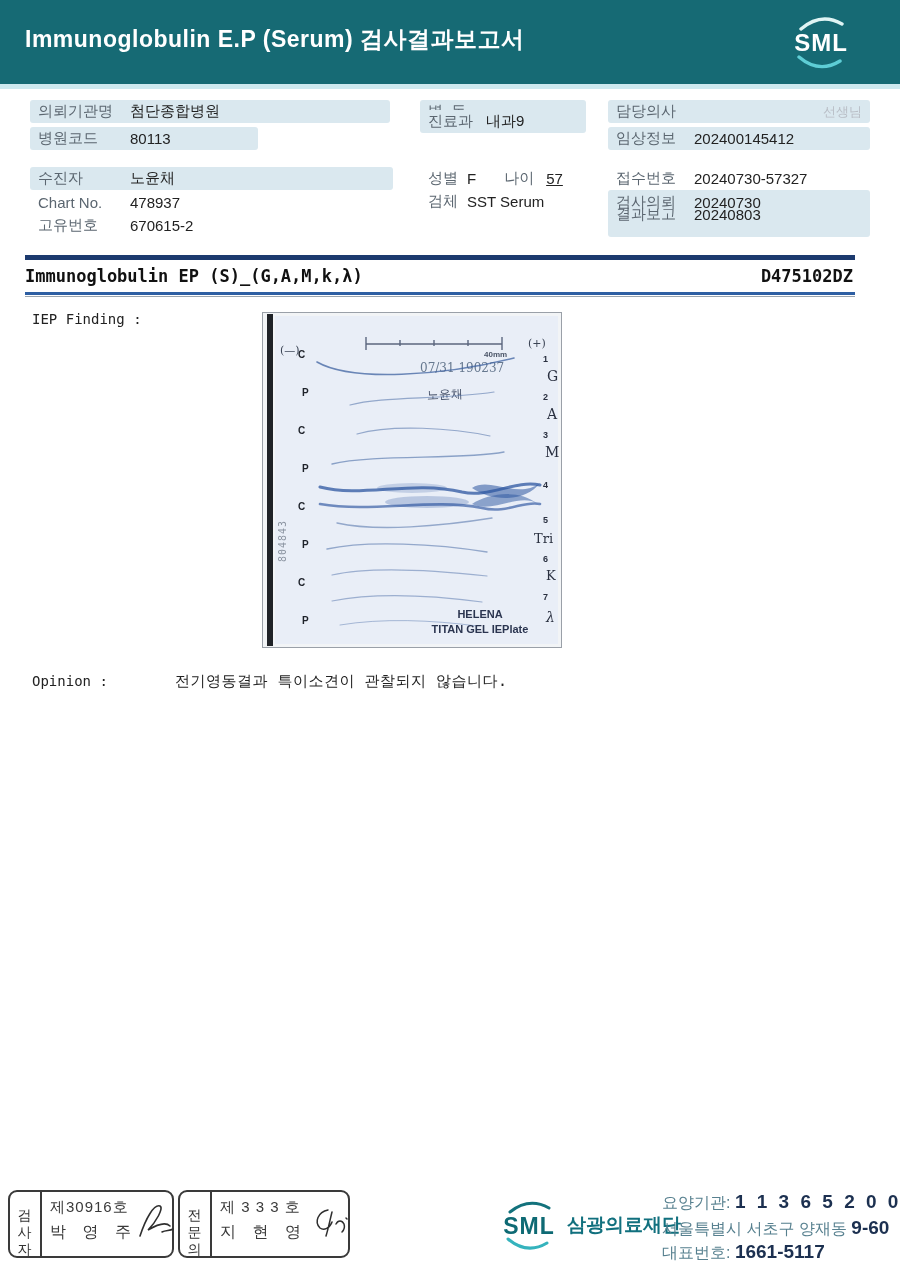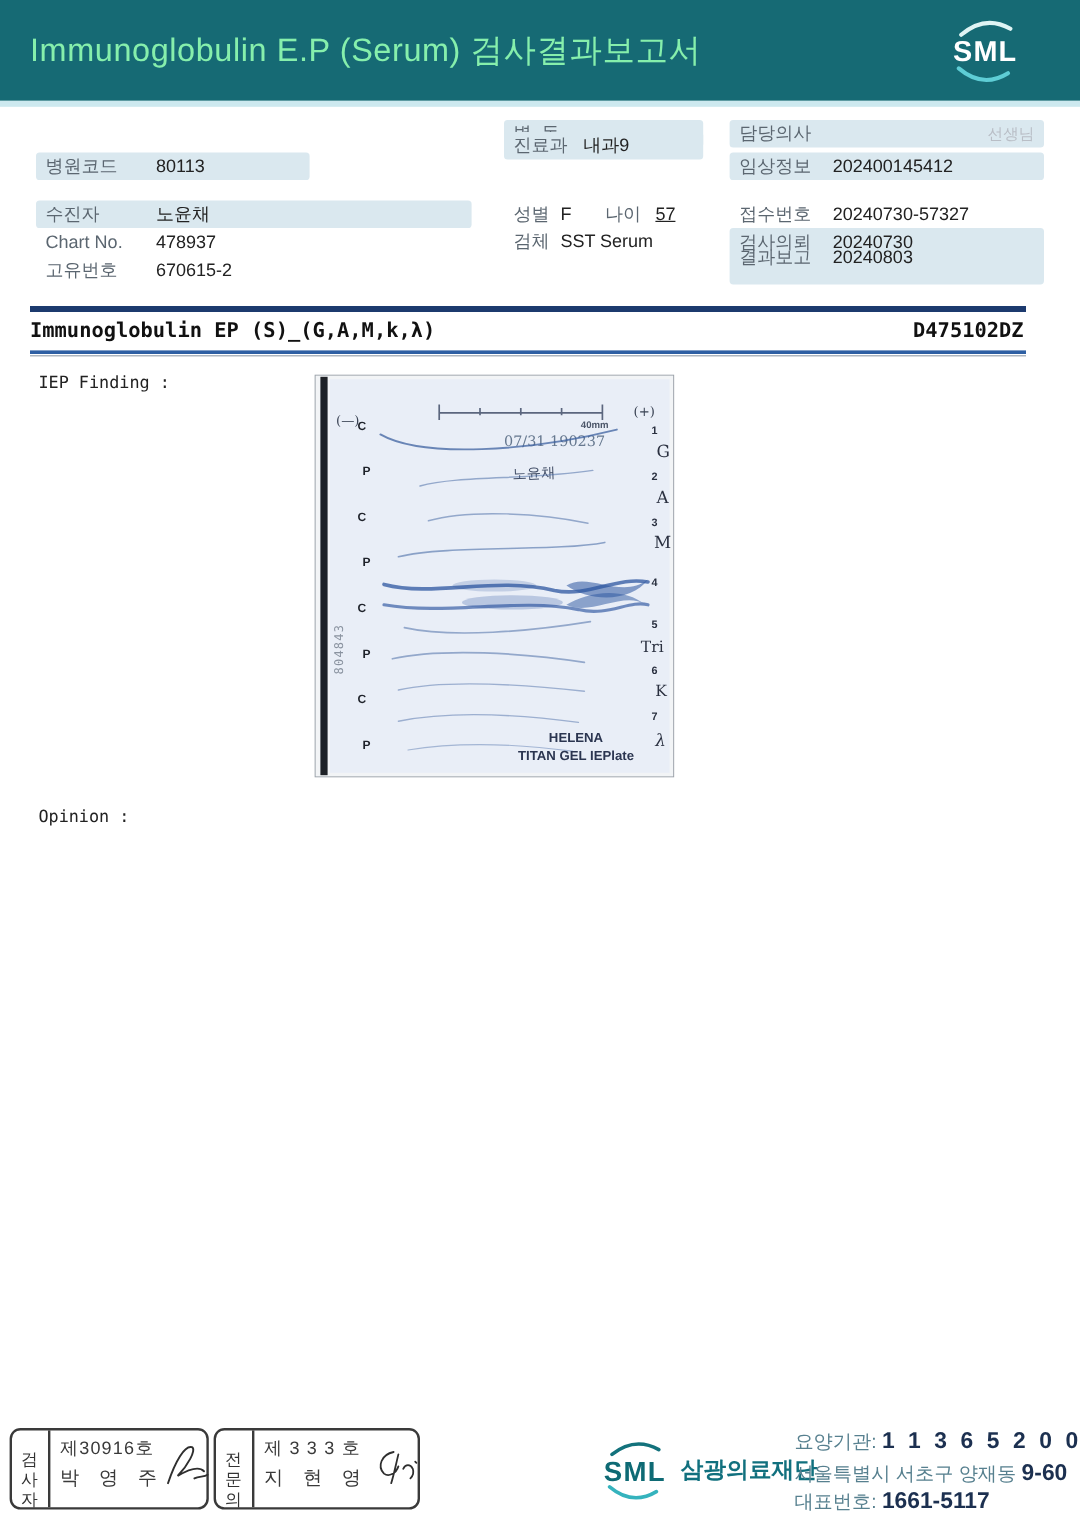--- a/index.html
+++ b/index.html
@@ -1,21 +1,21 @@
 <!DOCTYPE html>
 <html><head>
 <meta charset="utf-8">
 <style>
   html,body{margin:0;padding:0;background:#ffffff;}
   .page{position:relative;width:900px;height:1271px;background:#fff;overflow:hidden;
         font-family:"Liberation Sans",sans-serif;}
 
   
   .hdr{position:absolute;left:0;top:0;width:900px;height:84px;background:#166a74;}
-  .hdr-title{position:absolute;left:25px;top:24px;color:#86efac;font-size:27px;font-weight:normal;letter-spacing:.5px;}
+  .hdr-title{position:absolute;left:25px;top:24px;color:#ffffff;font-size:23px;font-weight:bold;letter-spacing:.5px;}
   .hdr-underline{position:absolute;left:0;top:84px;width:900px;height:5px;background:#cde9ef;}
   .hdr-logo{position:absolute;right:46px;top:10px;}
 
   
   .irow{position:absolute;height:23px;display:flex;align-items:center;font-size:15px;border-radius:3px;}
   .boxed{background:#dae8ef;padding:0 8px;}
   .plain{padding:0 8px;}
   .lbl{color:#5b6670;}
   .val{color:#222;font-weight:500;}
   .hint{color:#b9bec6;margin-left:auto;font-size:13px;}
@@ -72,20 +72,24 @@
   <div class="hdr">
     <div class="hdr-title">Immunoglobulin E.P (Serum) 검사결과보고서</div>
     <svg class="hdr-logo" width="66" height="64" viewBox="0 0 66 64">
       <path d="M13 19 Q 33 2 54 14" stroke="#dff4f4" stroke-width="3.4" fill="none" stroke-linecap="round"></path>
       <path d="M11 47 Q 31 64 52 51" stroke="#5ecdd5" stroke-width="3.4" fill="none" stroke-linecap="round"></path>
       <text x="33" y="41" text-anchor="middle" font-family="Liberation Sans, sans-serif" font-size="24" font-weight="bold" fill="#ffffff" letter-spacing="1">SML</text>
     </svg>
   </div>
   <div class="hdr-underline"></div>
 
+  <div class="irow boxed" style="left:30px;top:100px;width:344px;">
+    <span class="lbl lw95">의뢰기관명</span>
+    <span class="val">첨단종합병원</span>
+  </div>
   <div class="irow boxed" style="left:30px;top:127px;width:212px;">
     <span class="lbl lw95">병원코드</span>
     <span class="val">80113</span>
   </div>
   <div class="irow boxed" style="left:30px;top:167px;width:347px;">
     <span class="lbl lw95">수진자</span>
     <span class="val">노윤채</span>
   </div>
   <div class="irow plain" style="left:30px;top:191px;width:347px;">
     <span class="lbl lw95">Chart No.</span>
@@ -214,20 +218,21 @@
       <path d="M210 192 C 230 202, 258 180, 276 192 C 256 176, 226 182, 210 192 Z" opacity="0.5"></path>
       <ellipse cx="165" cy="190" rx="42" ry="6" opacity="0.25"></ellipse>
       <ellipse cx="150" cy="176" rx="35" ry="5" opacity="0.2"></ellipse>
     </g>
 
     <text x="218" y="306" text-anchor="middle" font-family="Liberation Sans, sans-serif" font-size="11" font-weight="bold" fill="#2b3550">HELENA</text>
     <text x="218" y="321" text-anchor="middle" font-family="Liberation Sans, sans-serif" font-size="11" font-weight="bold" fill="#2b3550">TITAN GEL IEPlate</text>
   </svg>
 
   <div class="mono-label" style="left:32px;top:673px;">Opinion :</div>
+  <div class="opinion-text">전기영동결과 특이소견이 관찰되지 않습니다.</div>
 
   <div class="stamp stamp1">
     <div class="stamp-role">검사자</div>
     <div class="stamp-body">
       <div class="stamp-cert">제30916호</div>
       <div class="stamp-name">박 영 주</div>
       <svg class="sig" style="right:-4px;top:8px;" width="44" height="44" viewBox="0 0 44 44">
         <path d="M8 36 C 14 18, 22 4, 28 6 C 32 8, 24 22, 16 30 C 26 24, 34 22, 38 26 M30 32 C 34 30, 38 31, 41 29" fill="none" stroke="#2f2f2f" stroke-width="1.6" stroke-linecap="round"></path>
       </svg>
     </div>

